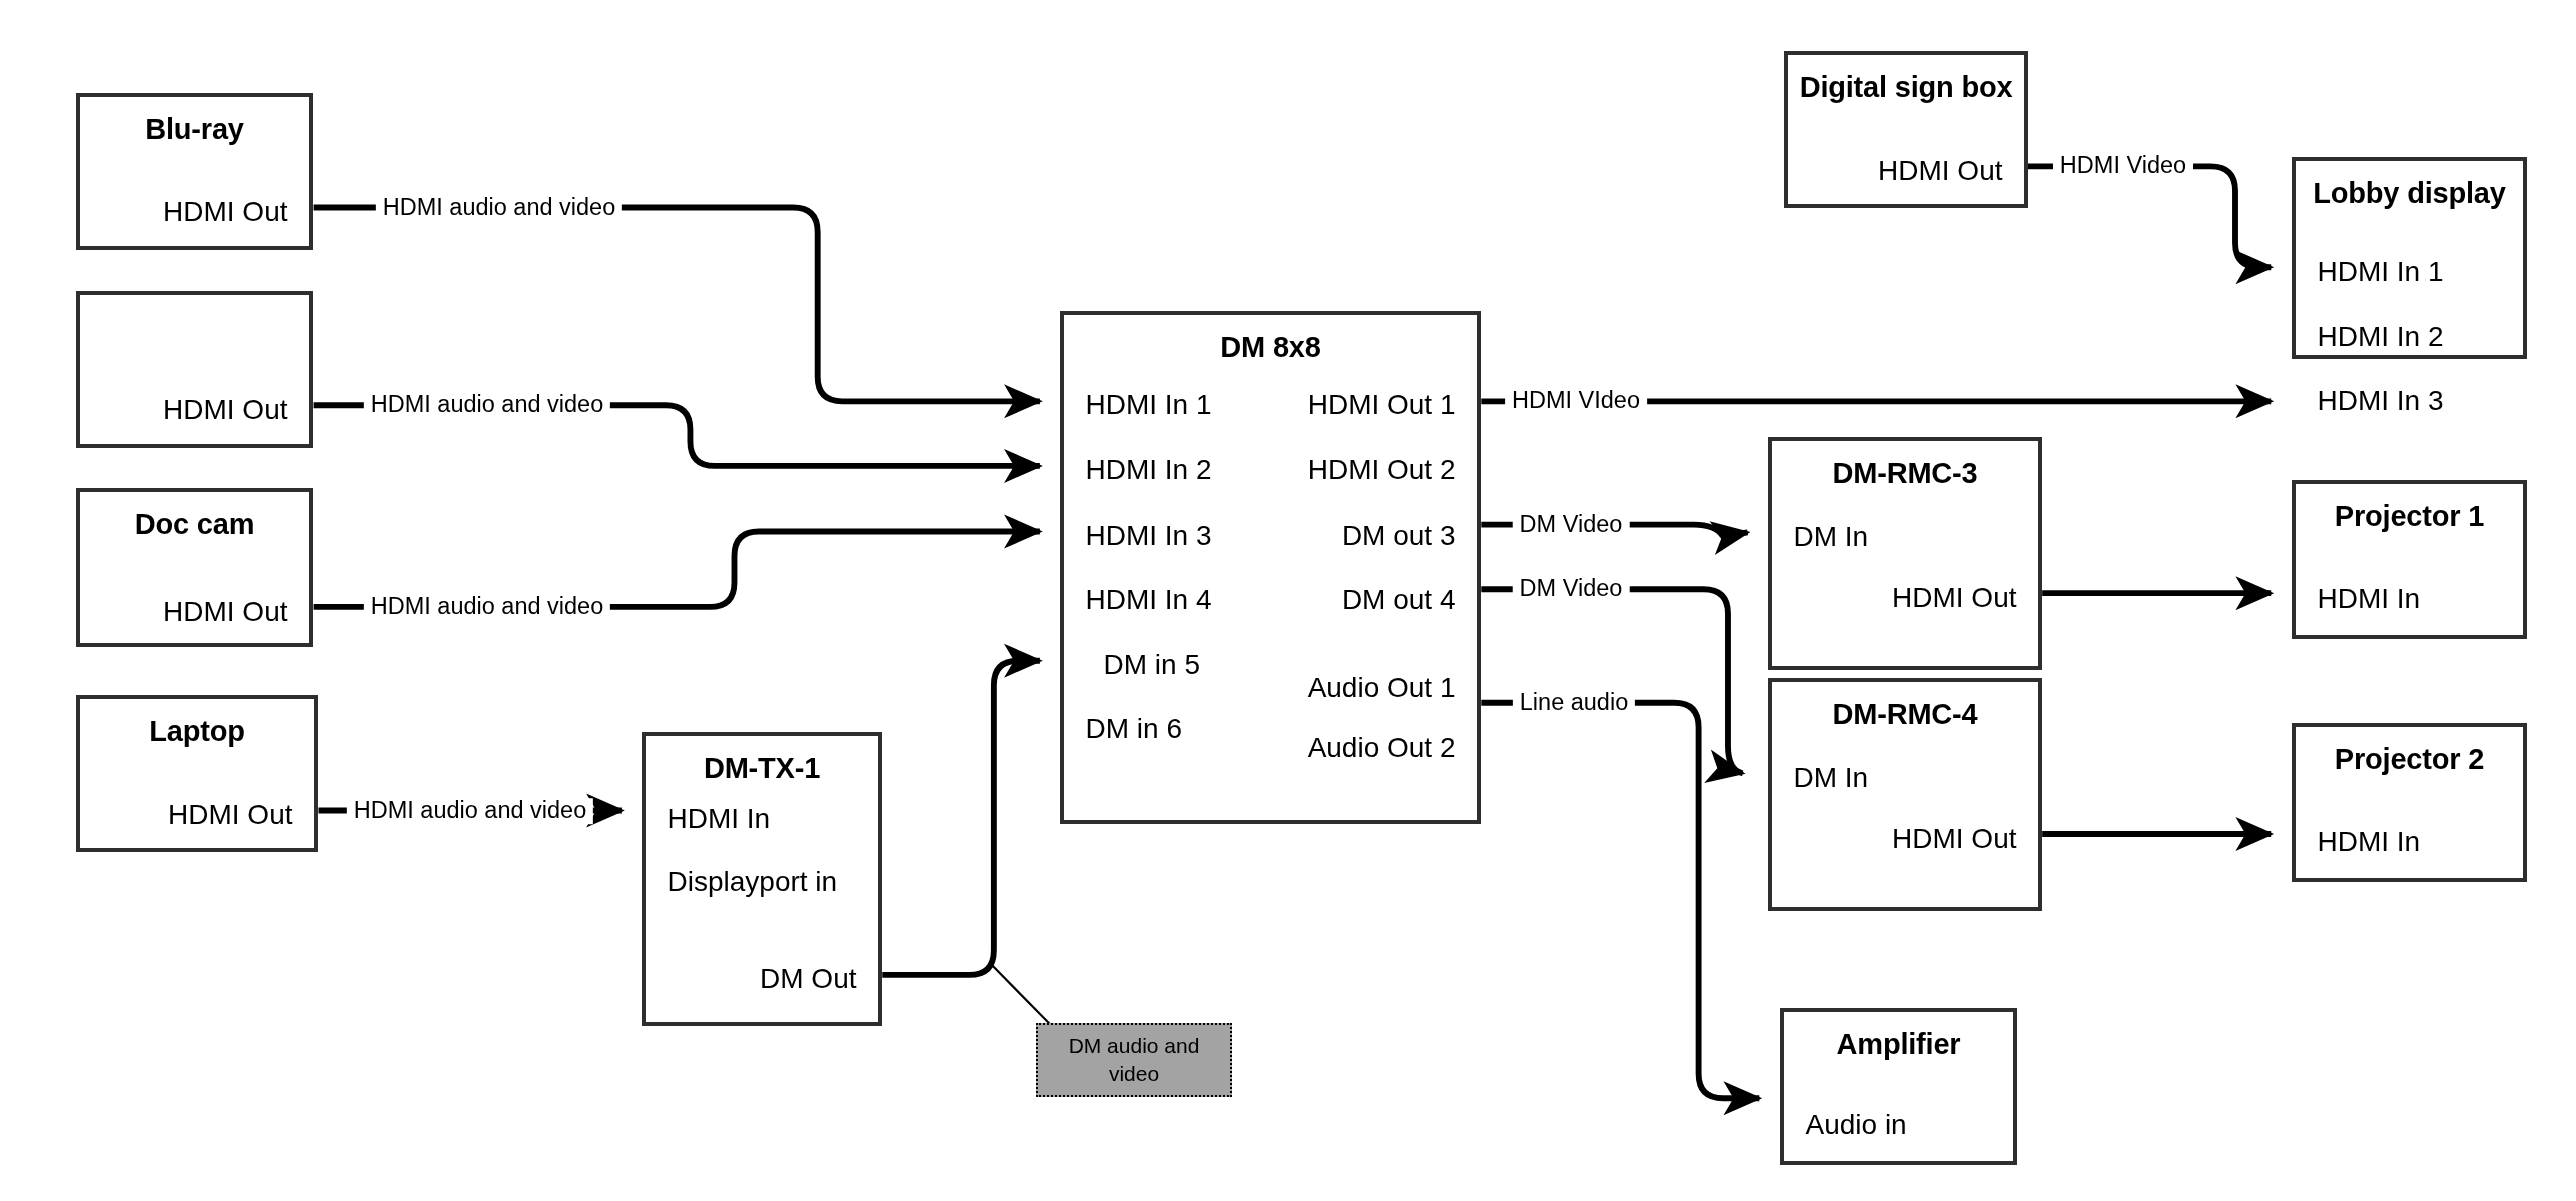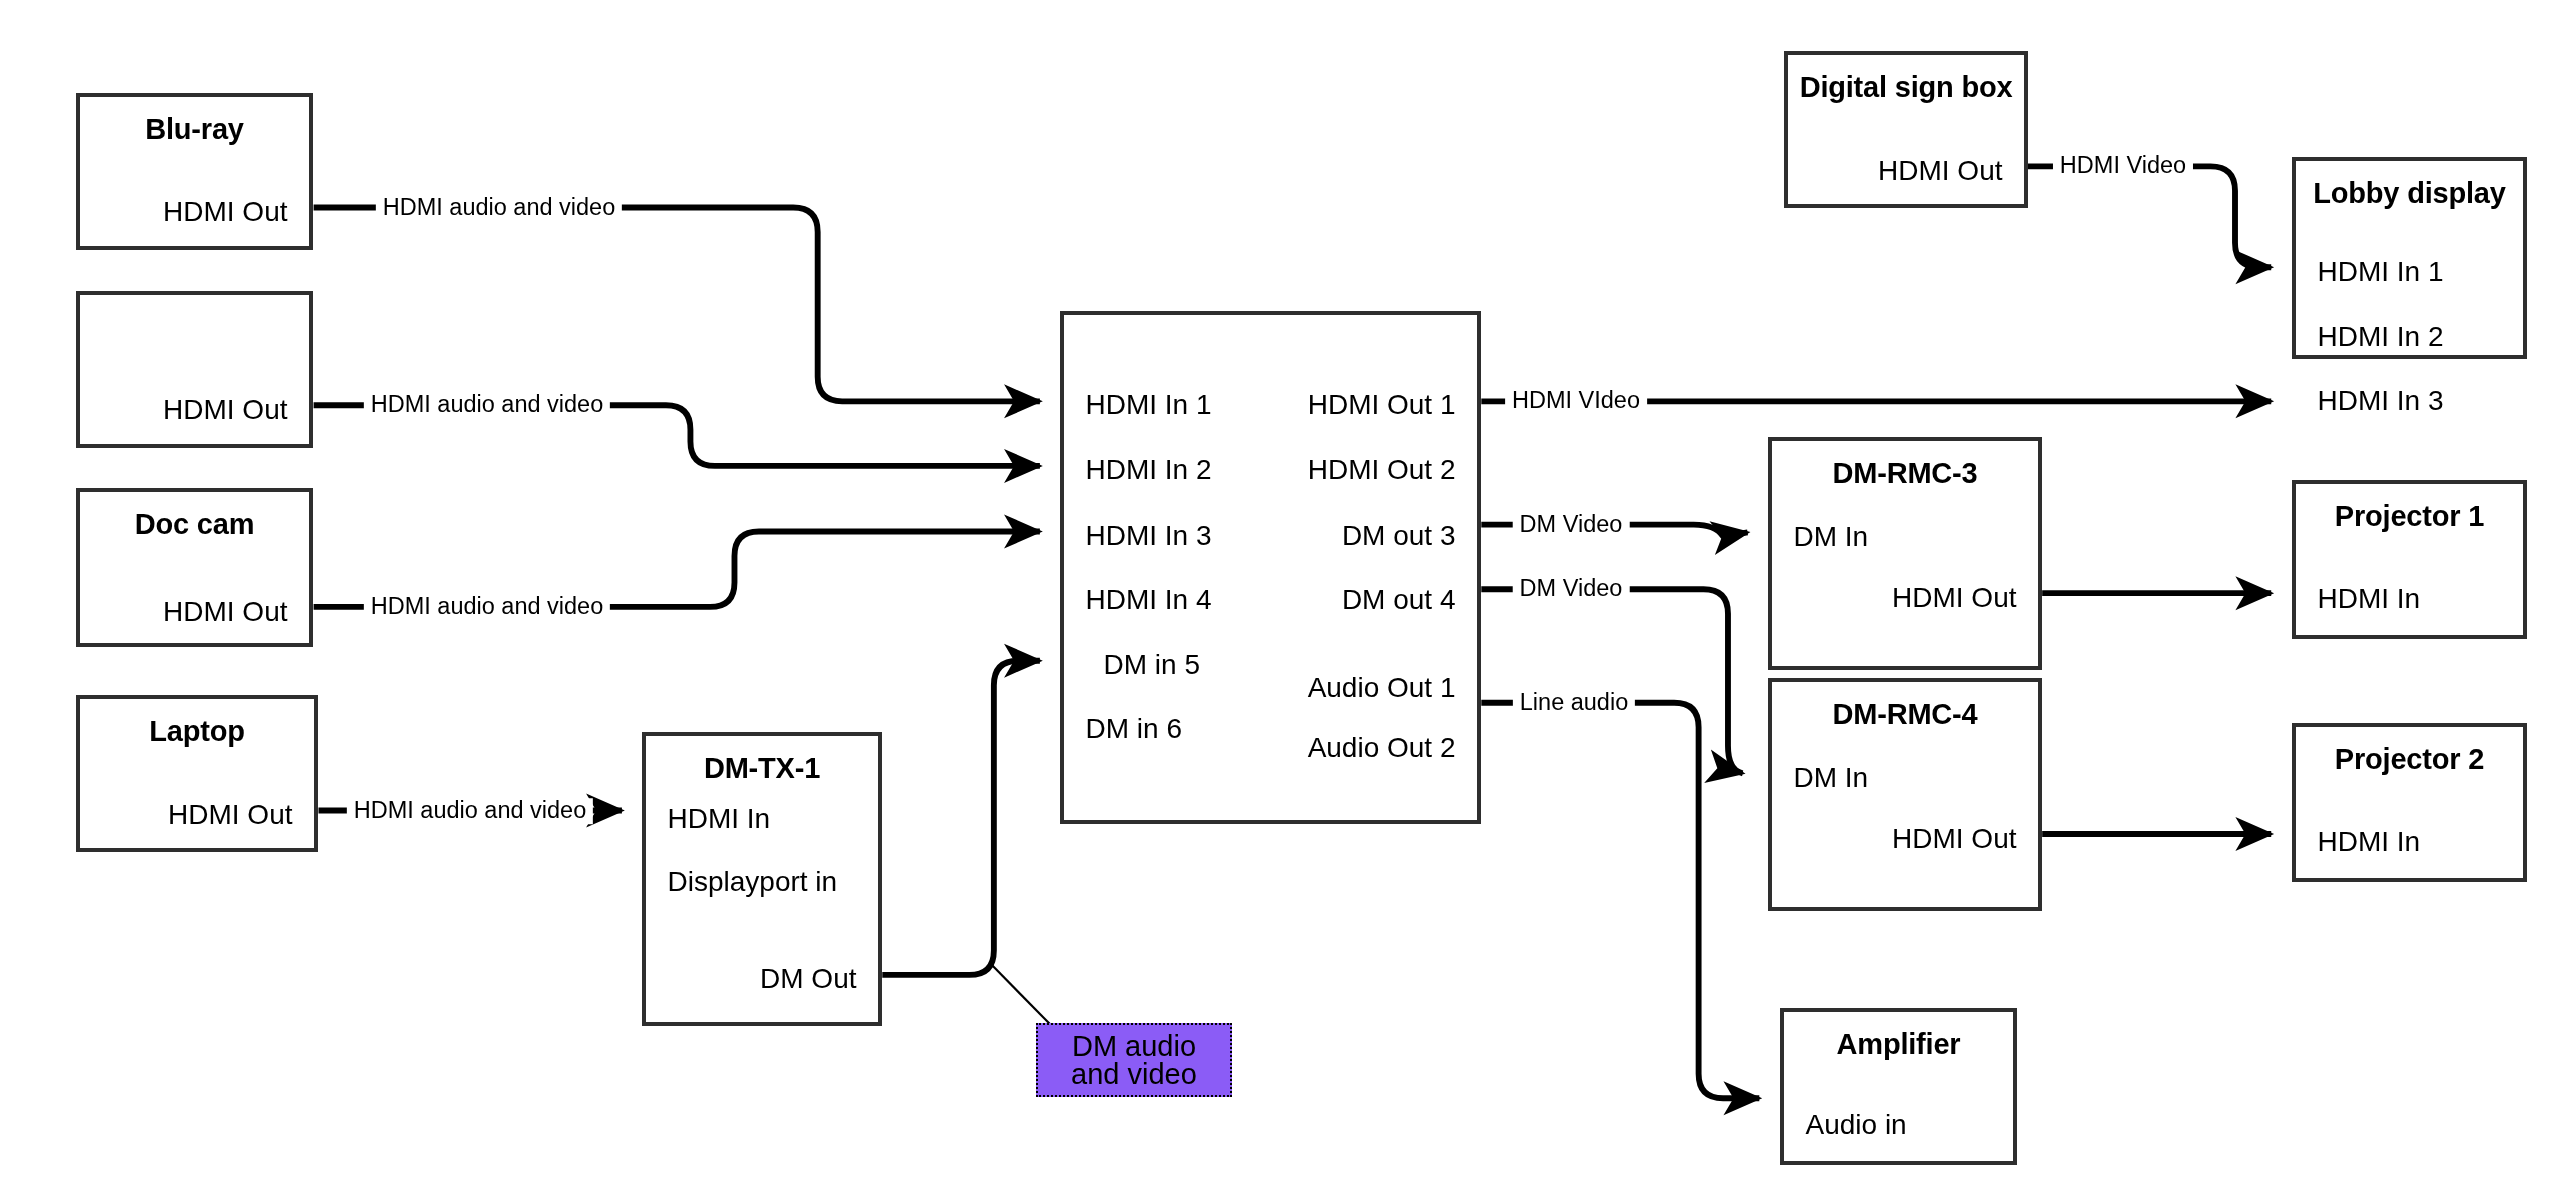--- a/index.html
+++ b/index.html
@@ -71,26 +71,26 @@
     white-space: nowrap;
     background: #ffffff;
     padding: 0 6.9px;
     transform: translate(-50%, -50%);
     text-align: center;
   }
   .callout {
     position: absolute;
     box-sizing: border-box;
     border: 2.4px dotted #000000;
-    background: #8b5cf6;
+    background: #a3a3a3;
     display: flex;
     align-items: center;
     justify-content: center;
     text-align: center;
-    font-size: 29px;
+    font-size: 21px;
     line-height: 28px;
     color: #000000;
     padding: 3.9px 7.8px;
   }
 </style>
 </head>
 <body>
 
 <div id="canvas">
 
@@ -135,20 +135,21 @@
         <div class="node-title" style="top: 13.7px;">Laptop</div>
         <div class="port right" style="top: 101px;">HDMI Out</div>
       </div>
       <div class="node" style="left: 642px; top: 732px; width: 240px; height: 294px; text-decoration: underline;">
         <div class="node-title" style="top: 13.7px;">DM-TX-1</div>
         <div class="port left" style="top: 68px;">HDMI In</div>
         <div class="port left" style="top: 131px;">Displayport in</div>
         <div class="port right" style="top: 228px;">DM Out</div>
       </div>
       <div class="node" style="left: 1060px; top: 311px; width: 421px; height: 513px;">
+        <div class="node-title" style="top: 13.7px;">DM 8x8</div>
         <div class="port left" style="top: 75px;">HDMI In 1</div>
         <div class="port left" style="top: 140px;">HDMI In 2</div>
         <div class="port left" style="top: 206px;">HDMI In 3</div>
         <div class="port left" style="top: 270px;">HDMI In 4</div>
         <div class="port left" style="top: 335px; margin-left: 18px;">DM in 5</div>
         <div class="port left" style="top: 399px;">DM in 6</div>
         <div class="port right" style="top: 75px;">HDMI Out 1</div>
         <div class="port right" style="top: 140px;">HDMI Out 2</div>
         <div class="port right" style="top: 206px;">DM out 3</div>
         <div class="port right" style="top: 270px;">DM out 4</div>

